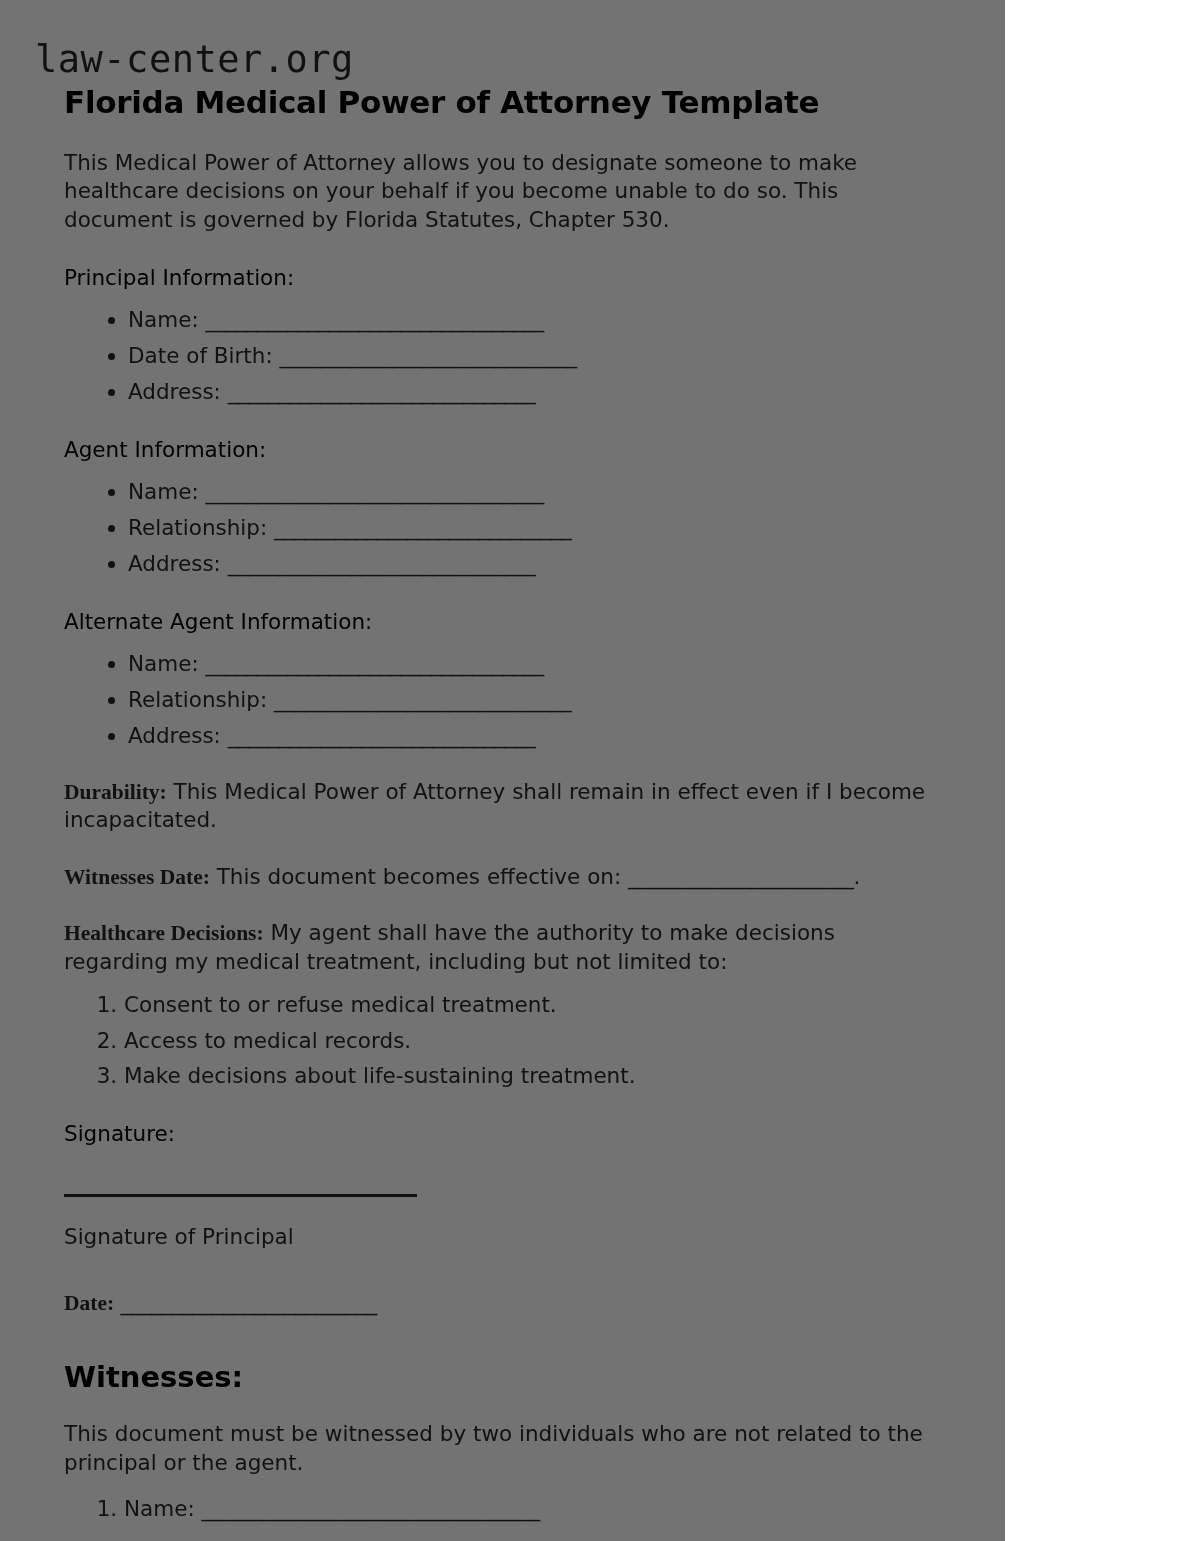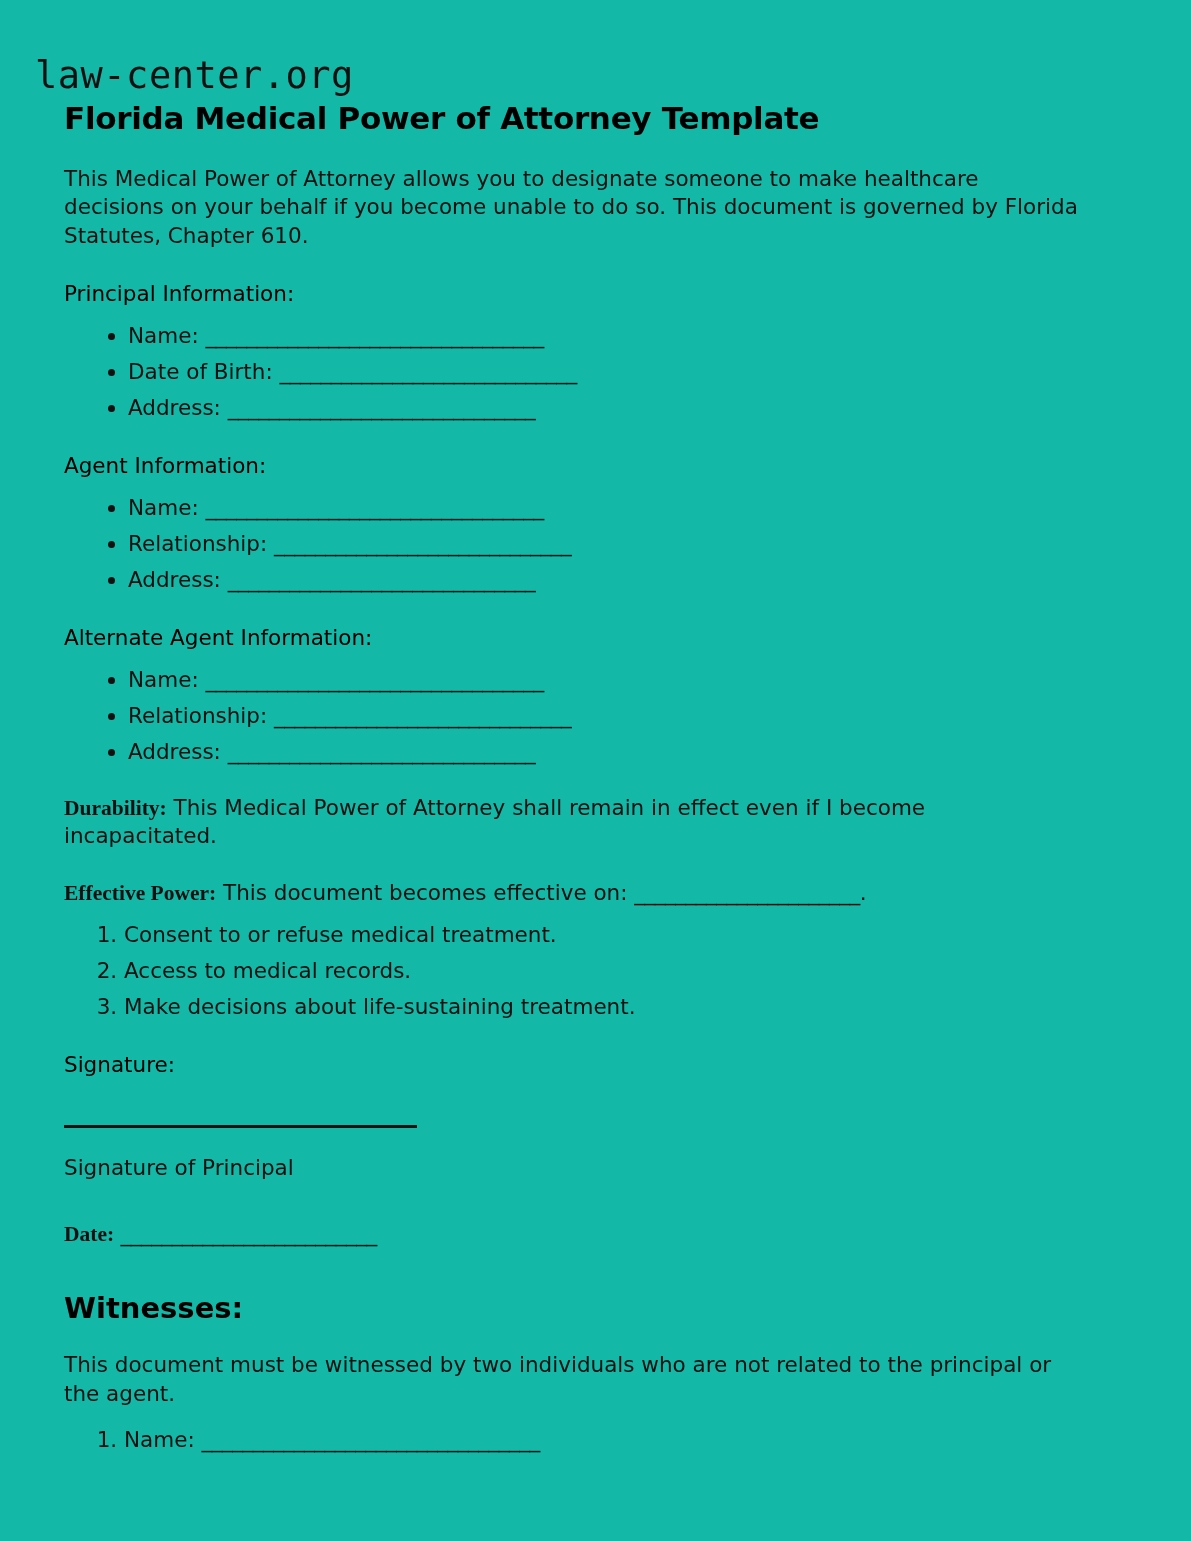--- a/index.html
+++ b/index.html
@@ -11,25 +11,25 @@
     width: 1191px;
     height: 1541px;
     overflow: hidden;
     font-family: "DejaVu Sans", sans-serif;
     color: #000000;
     -webkit-font-smoothing: antialiased;
   }
 
   .page {
     position: relative;
-    width: 1191px;
+    width: 1005px;
     height: 1541px;
     box-sizing: border-box;
-    padding: 16px 64px 0 64px;
-    background: #14b8a6;
+    padding: 0 64px 0 64px;
+    background: #737373;
   }
 
   
   .site-name {
     font-family: "DejaVu Sans Mono", monospace;
     font-size: 37px;
     font-weight: 400;
     letter-spacing: 0.5px;
     line-height: 1.0;
     color: #111111;
@@ -125,21 +125,21 @@
 </style>
 </head>
 <body>
 
 <div class="page">
 
   <div class="site-name">law-center.org</div>
 
   <h1 class="doc-title">Florida Medical Power of Attorney Template</h1>
 
-  <p class="para">This Medical Power of Attorney allows you to designate someone to make healthcare decisions on your behalf if you become unable to do so. This document is governed by Florida Statutes, Chapter 610.</p>
+  <p class="para">This Medical Power of Attorney allows you to designate someone to make healthcare decisions on your behalf if you become unable to do so. This document is governed by Florida Statutes, Chapter 530.</p>
 
   <h2 class="section-head">Principal Information:</h2>
   <ul class="field-list">
     <li><span>Name: </span><span class="blank">_________________________________</span></li>
     <li><span>Date of Birth: </span><span class="blank">_____________________________</span></li>
     <li><span>Address: </span><span class="blank">______________________________</span></li>
   </ul>
 
   <h2 class="section-head">Agent Information:</h2>
   <ul class="field-list">
@@ -150,22 +150,23 @@
 
   <h2 class="section-head">Alternate Agent Information:</h2>
   <ul class="field-list">
     <li><span>Name: </span><span class="blank">_________________________________</span></li>
     <li><span>Relationship: </span><span class="blank">_____________________________</span></li>
     <li><span>Address: </span><span class="blank">______________________________</span></li>
   </ul>
 
   <p class="para"><span class="lbl-bold">Durability:</span><span> This Medical Power of Attorney shall remain in effect even if I become incapacitated.</span></p>
 
-  <p class="para"><span class="lbl-bold">Effective Power:</span><span> This document becomes effective on: </span><span class="blank">______________________</span><span>.</span></p>
+  <p class="para"><span class="lbl-bold">Witnesses Date:</span><span> This document becomes effective on: </span><span class="blank">______________________</span><span>.</span></p>
 
+  <p class="para"><span class="lbl-bold">Healthcare Decisions:</span><span> My agent shall have the authority to make decisions regarding my medical treatment, including but not limited to:</span></p>
   <ol class="num-list">
     <li>Consent to or refuse medical treatment.</li>
     <li>Access to medical records.</li>
     <li>Make decisions about life-sustaining treatment.</li>
   </ol>
 
   <h2 class="section-head">Signature:</h2>
   <div class="sig-rule"></div>
   <p class="sig-caption">Signature of Principal</p>
 

